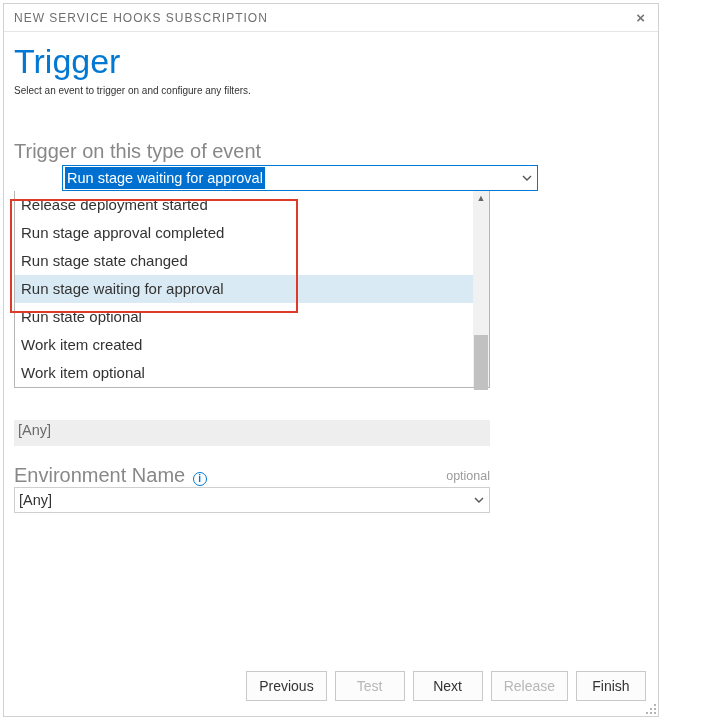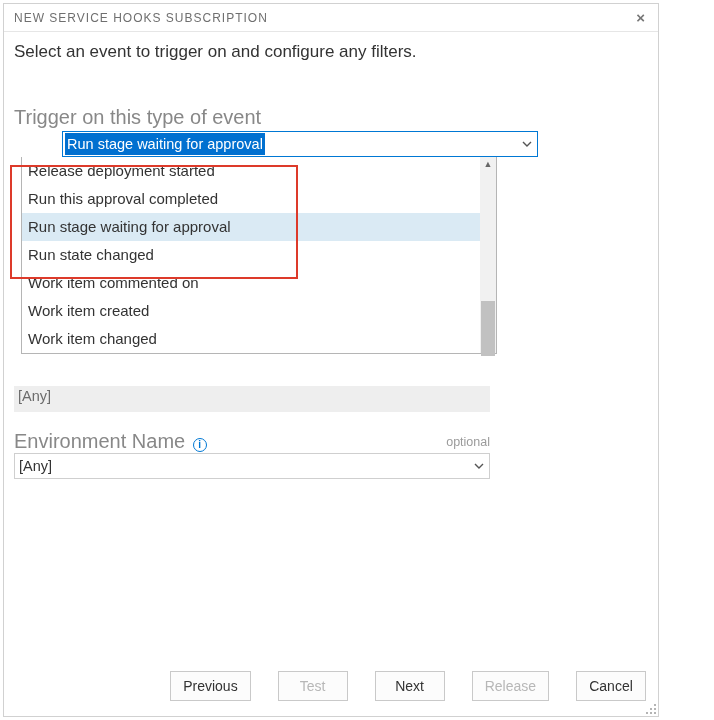--- a/index.html
+++ b/index.html
@@ -41,21 +41,21 @@
       flex: 1;
       position: relative;
     }
     h1.page-title {
       color: #0078d4;
       font-weight: 300;
       font-size: 34px;
       margin: 0 0 4px 0;
     }
     .subtitle {
-      font-size: 17px;
+      font-size: 10px;
       color: #333;
       margin: 0 0 44px 0;
     }
     .label {
       font-size: 20px;
       color: #888;
       margin-bottom: 2px;
     }
     .select-wrap {
       position: relative;
@@ -80,21 +80,21 @@
       padding: 0 2px;
       line-height: 22px;
     }
     .chevron {
       display:inline-block;
     }
     .chevron svg { display:block; }
 
     .dropdown {
       position: absolute;
-      left: 7px; top: 26px;
+      left: 0; top: 26px;
       width: 476px;
       border: 1px solid #b5b5b5;
       border-top: none;
       background: #fff;
       z-index: 10;
       display: flex;
     }
     .dd-list {
       flex: 1;
       font-size: 15px;
@@ -204,21 +204,20 @@
       border: 1px solid #c9c9c9;
       background: #fcfcfc;
       height: 30px;
       min-width: 70px;
       padding: 0 12px;
       display:flex;
       align-items:center;
       justify-content:center;
       cursor: pointer;
       color:#333;
-      margin-left:19px;
     }
     .btn.disabled { color: #b7b7b7; cursor: default; }
 
     .resize-grip {
       position:absolute;
       right:2px; bottom:2px;
       width:14px;height:14px;
     }
     .resize-grip span {
       position:absolute;
@@ -231,43 +230,44 @@
 
 <div class="dialog">
 
   <div class="titlebar">
     <span>NEW SERVICE HOOKS SUBSCRIPTION</span>
     <span class="close-x">×</span>
   </div>
 
   <div class="content">
 
+    <h1 class="page-title">Trigger</h1>
     <div class="subtitle">Select an event to trigger on and configure any filters.</div>
 
     <div class="label">Trigger on this type of event</div>
 
     <div class="select-wrap">
       <div class="selectbox">
         <span class="sel-text">Run stage waiting for approval</span>
         <span class="chevron">
           <svg width="12" height="12" viewBox="0 0 12 12">
               <path d="M2 4 L6 8 L10 4" stroke="#555" stroke-width="1.4" fill="none"></path>
             </svg>
         </span>
       </div>
 
       <div class="dropdown">
         <div class="dd-list">
           <div class="dd-item">Release deployment started</div>
-          <div class="dd-item">Run this approval completed</div>
+          <div class="dd-item">Run stage approval completed</div>
+          <div class="dd-item">Run stage state changed</div>
           <div class="dd-item highlighted">Run stage waiting for approval</div>
-          <div class="dd-item">Run state changed</div>
-          <div class="dd-item">Work item commented on</div>
+          <div class="dd-item">Run state optional</div>
           <div class="dd-item">Work item created</div>
-          <div class="dd-item">Work item changed</div>
+          <div class="dd-item">Work item optional</div>
         </div>
         <div class="dd-scroll">
           <div class="arrow">▲</div>
           <div class="track">
             <div class="thumb"></div>
           </div>
           <div class="arrow">▼</div>
         </div>
       </div>
 
@@ -295,21 +295,21 @@
       </span>
     </div>
 
   </div>
 
   <div class="footer">
     <div class="btn">Previous</div>
     <div class="btn disabled">Test</div>
     <div class="btn">Next</div>
     <div class="btn disabled">Release</div>
-    <div class="btn">Cancel</div>
+    <div class="btn">Finish</div>
   </div>
 
   <div class="resize-grip">
     <span style="right:0;bottom:0"></span>
     <span style="right:4px;bottom:0"></span>
     <span style="right:8px;bottom:0"></span>
     <span style="right:0;bottom:4px"></span>
     <span style="right:4px;bottom:4px"></span>
     <span style="right:0;bottom:8px"></span>
   </div>

